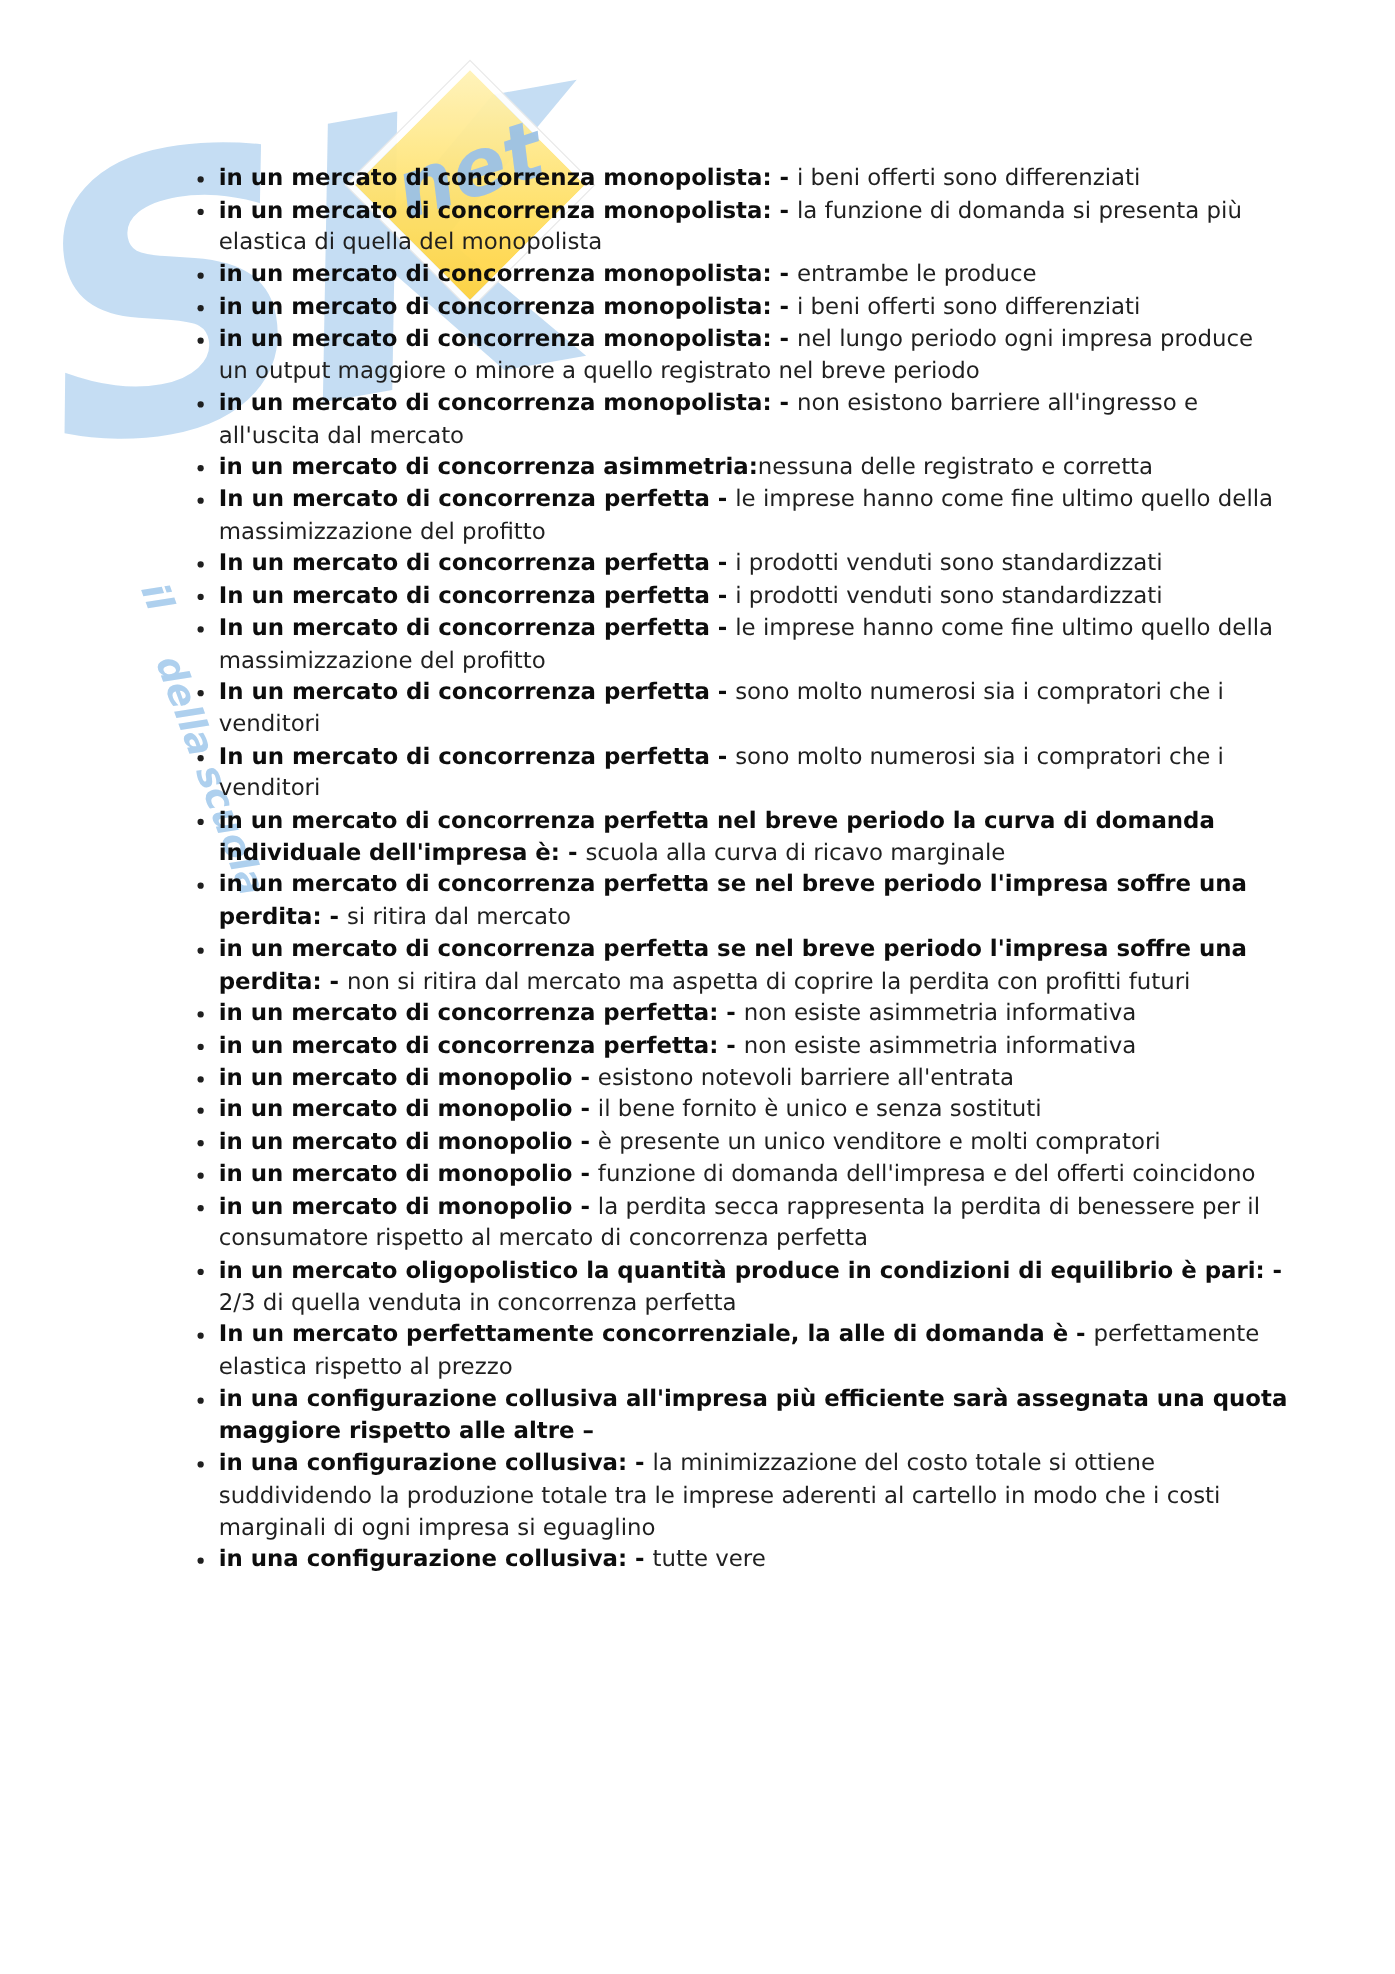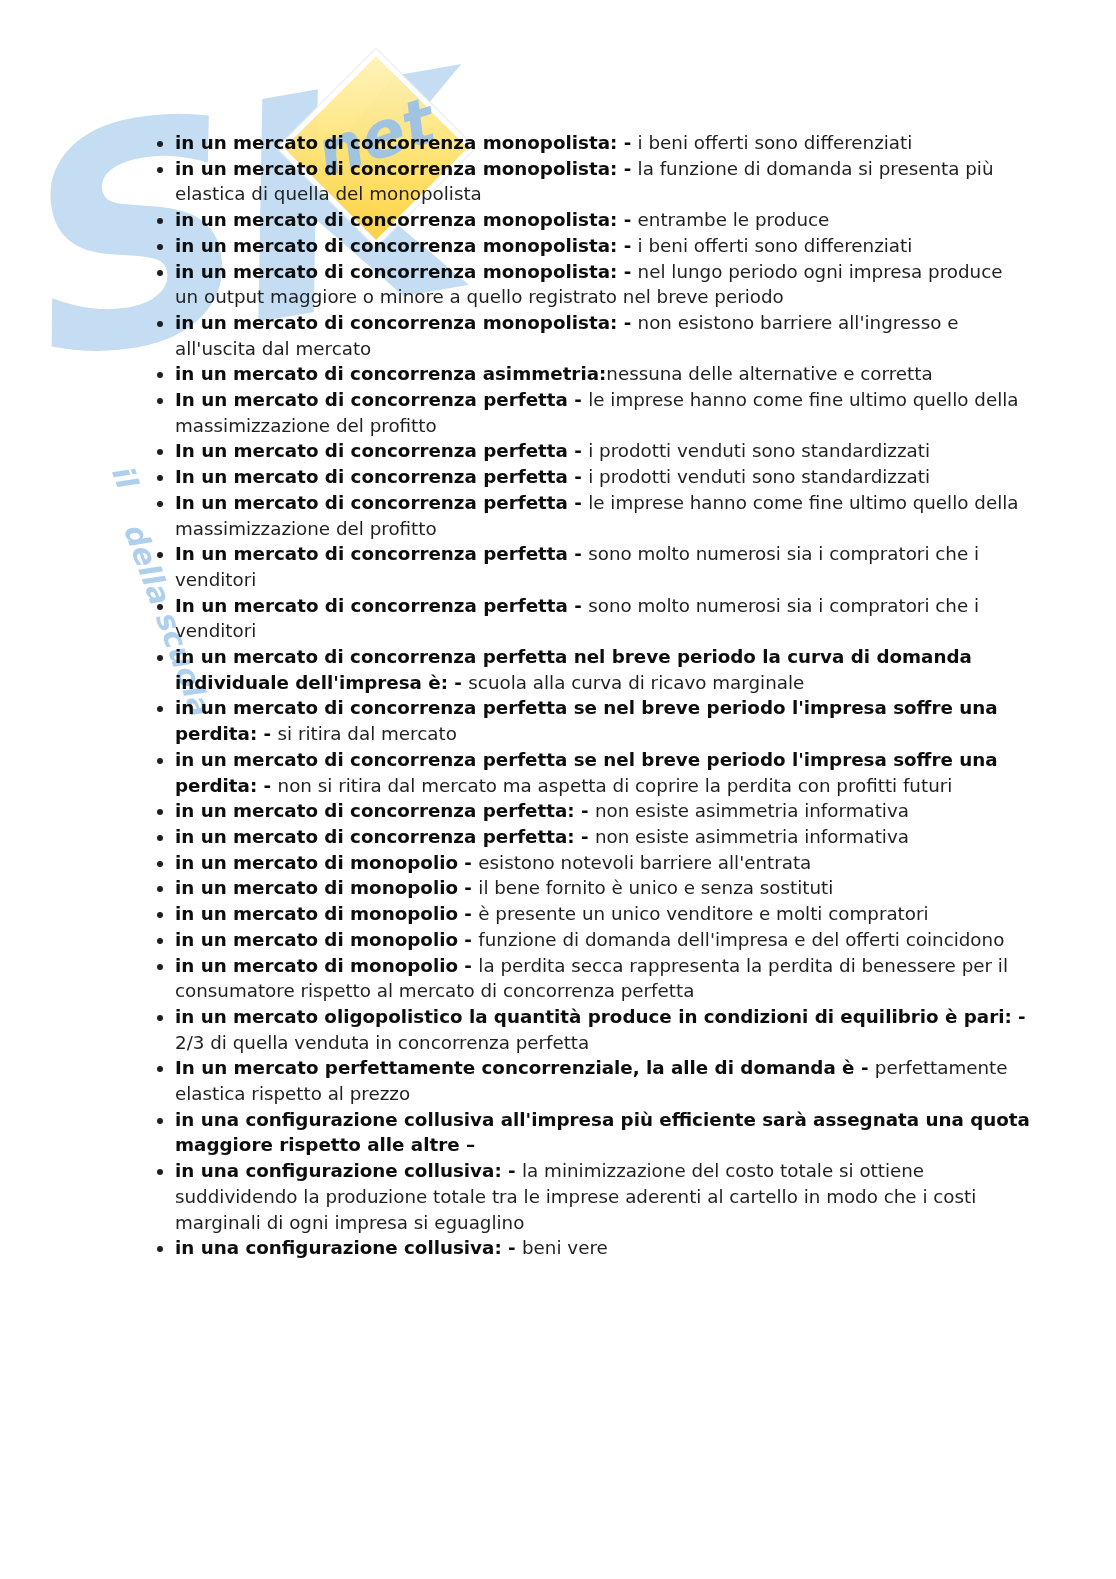--- a/index.html
+++ b/index.html
@@ -77,38 +77,38 @@
   </div>
 
   <div class="content">
     <ul class="qlist">
         <li><strong>in un mercato di concorrenza monopolista: - </strong><span> i beni offerti sono differenziati</span></li>
         <li><strong>in un mercato di concorrenza monopolista: - </strong><span> la funzione di domanda si presenta più elastica di quella del monopolista</span></li>
         <li><strong>in un mercato di concorrenza monopolista: - </strong><span>entrambe le produce</span></li>
         <li><strong>in un mercato di concorrenza monopolista: - </strong><span>i beni offerti sono differenziati</span></li>
         <li><strong>in un mercato di concorrenza monopolista: - </strong><span>nel lungo periodo ogni impresa produce un output maggiore o minore a quello registrato nel breve periodo</span></li>
         <li><strong>in un mercato di concorrenza monopolista: - </strong><span>non esistono barriere all'ingresso e all'uscita dal mercato</span></li>
-        <li><strong>in un mercato di concorrenza asimmetria:</strong><span>nessuna delle alternative e corretta</span></li>
+        <li><strong>in un mercato di concorrenza asimmetria:</strong><span>nessuna delle registrato e corretta</span></li>
         <li><strong>In un mercato di concorrenza perfetta - </strong><span> le imprese hanno come fine ultimo quello della massimizzazione del profitto</span></li>
         <li><strong>In un mercato di concorrenza perfetta - </strong><span>i prodotti venduti sono standardizzati</span></li>
         <li><strong>In un mercato di concorrenza perfetta - </strong><span>i prodotti venduti sono standardizzati</span></li>
         <li><strong>In un mercato di concorrenza perfetta - </strong><span>le imprese hanno come fine ultimo quello della massimizzazione del profitto</span></li>
         <li><strong>In un mercato di concorrenza perfetta - </strong><span>sono molto numerosi sia i compratori che i venditori</span></li>
         <li><strong>In un mercato di concorrenza perfetta - </strong><span>sono molto numerosi sia i compratori che i venditori</span></li>
         <li><strong>in un mercato di concorrenza perfetta nel breve periodo la curva di domanda individuale dell'impresa è: - </strong><span>scuola alla curva di ricavo marginale</span></li>
         <li><strong>in un mercato di concorrenza perfetta se nel breve periodo l'impresa soffre una perdita: - </strong><span>si ritira dal mercato</span></li>
         <li><strong>in un mercato di concorrenza perfetta se nel breve periodo l'impresa soffre una perdita: - </strong><span>non si ritira dal mercato ma aspetta di coprire la perdita con profitti futuri</span></li>
         <li><strong>in un mercato di concorrenza perfetta: - </strong><span>non esiste asimmetria informativa</span></li>
         <li><strong>in un mercato di concorrenza perfetta: - </strong><span>non esiste asimmetria informativa</span></li>
         <li><strong>in un mercato di monopolio - </strong><span> esistono notevoli barriere all'entrata</span></li>
         <li><strong>in un mercato di monopolio - </strong><span> il bene fornito è unico e senza sostituti</span></li>
         <li><strong>in un mercato di monopolio - </strong><span>è presente un unico venditore e molti compratori</span></li>
         <li><strong>in un mercato di monopolio - </strong><span>funzione di domanda dell'impresa e del offerti coincidono</span></li>
         <li><strong>in un mercato di monopolio - </strong><span>la perdita secca rappresenta la perdita di benessere per il consumatore rispetto al mercato di concorrenza perfetta</span></li>
         <li><strong>in un mercato oligopolistico la quantità produce in condizioni di equilibrio è pari: - </strong><span>2/3 di quella venduta in concorrenza perfetta</span></li>
         <li><strong>In un mercato perfettamente concorrenziale, la alle di domanda è - </strong><span>perfettamente elastica rispetto al prezzo</span></li>
         <li><strong>in una configurazione collusiva all'impresa più efficiente sarà assegnata una quota maggiore rispetto alle altre –</strong><span></span></li>
         <li><strong>in una configurazione collusiva: - </strong><span>la minimizzazione del costo totale si ottiene suddividendo la produzione totale tra le imprese aderenti al cartello in modo che i costi marginali di ogni impresa si eguaglino</span></li>
-        <li><strong>in una configurazione collusiva: - </strong><span>beni vere</span></li>
+        <li><strong>in una configurazione collusiva: - </strong><span>tutte vere</span></li>
       </ul>
   </div>
 
 </div>
 
 </body></html>

